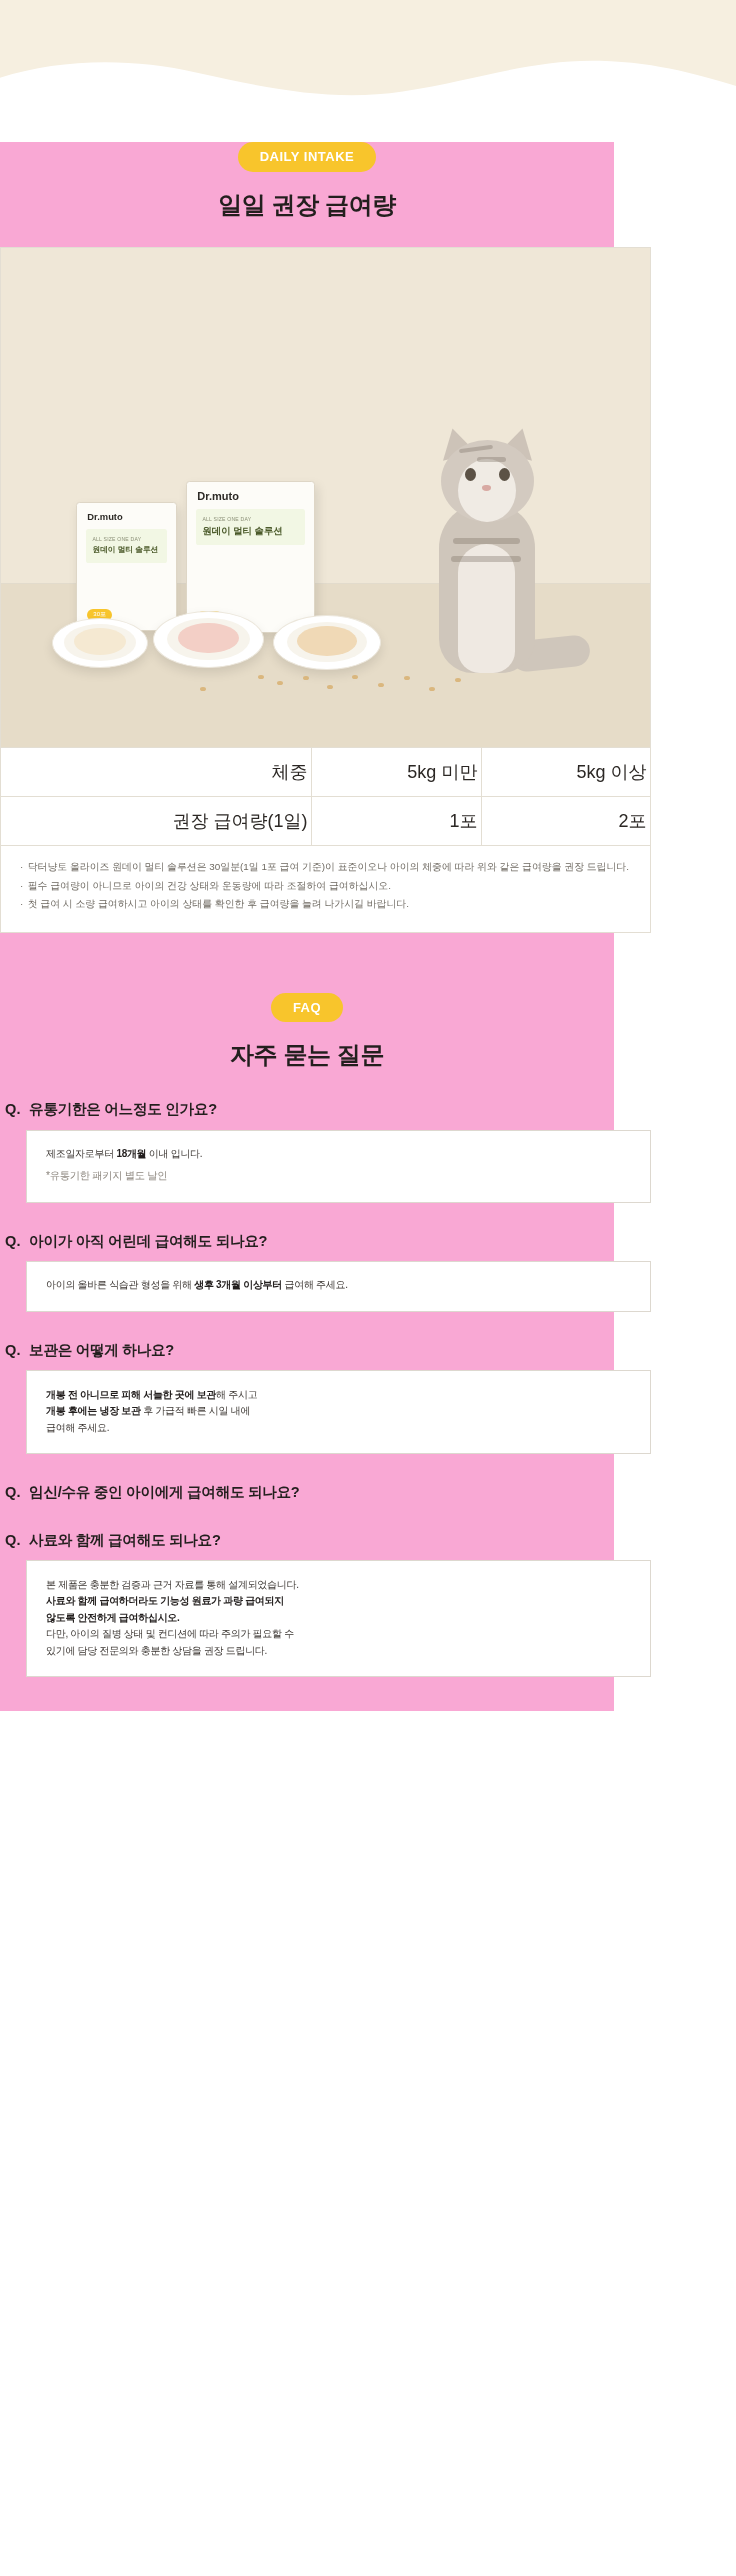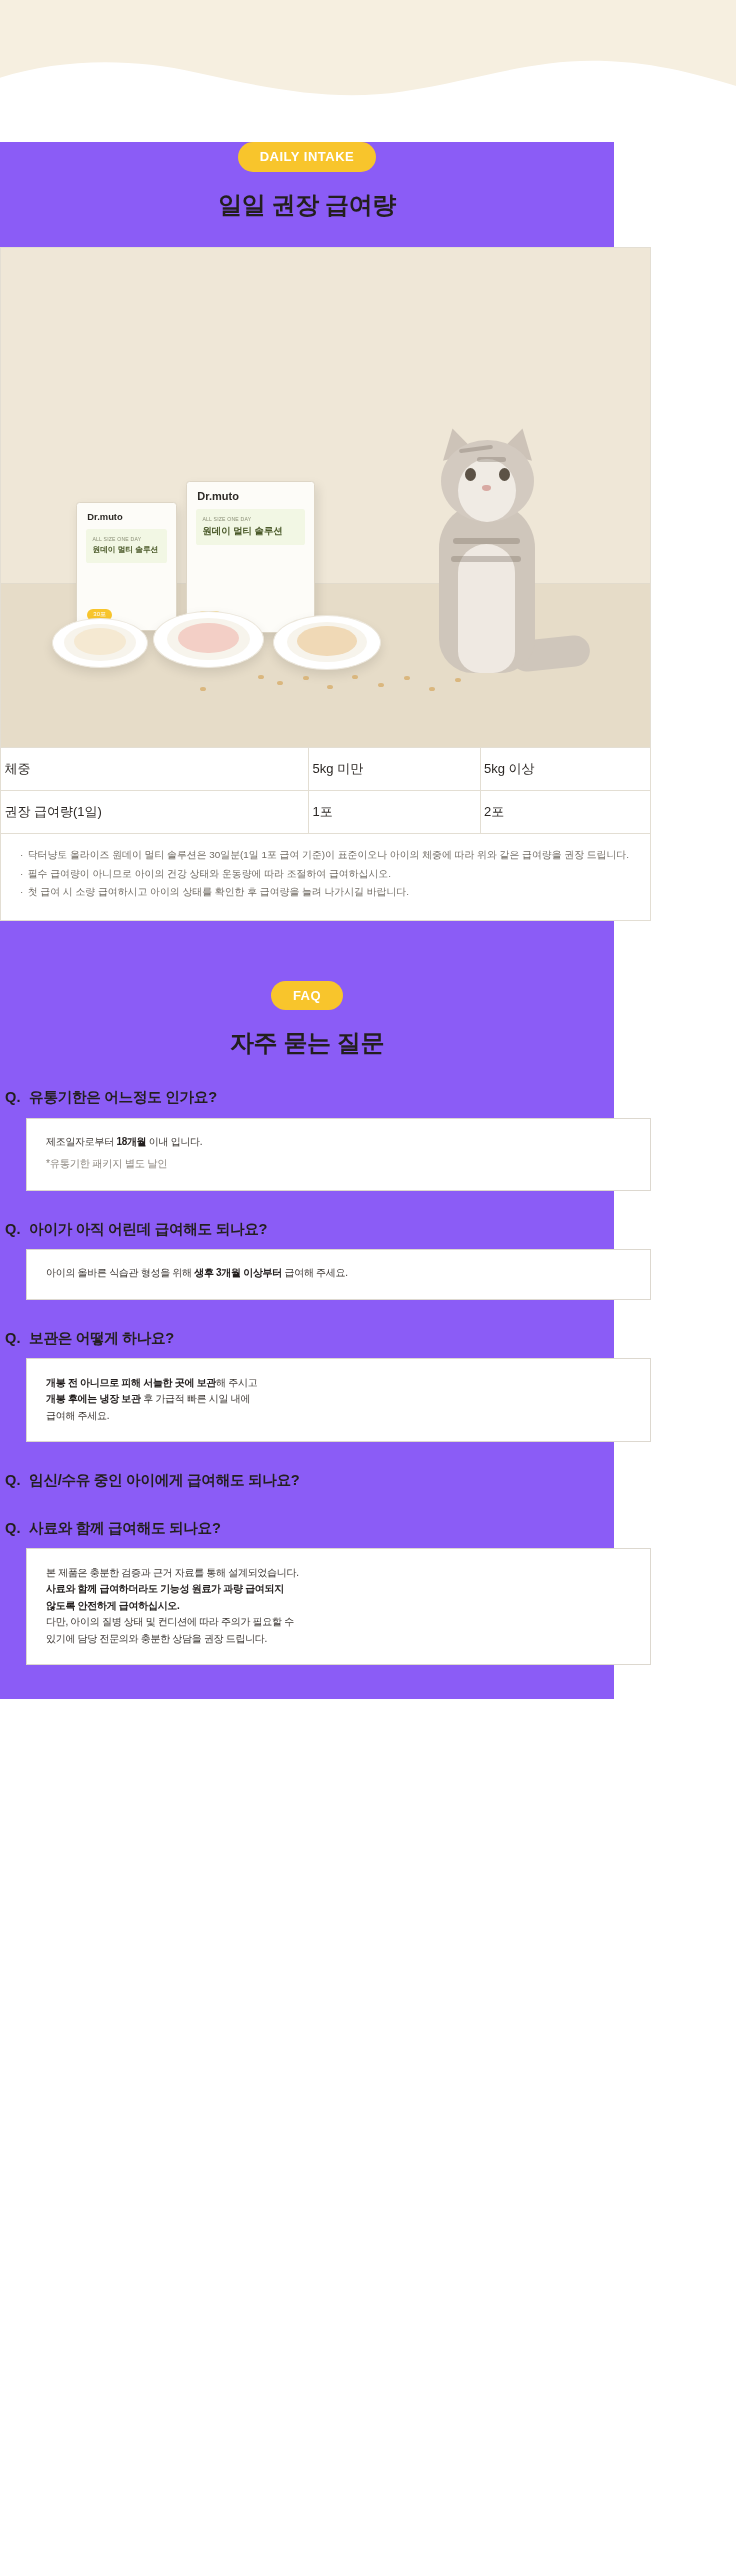--- a/index.html
+++ b/index.html
@@ -27,21 +27,21 @@
     position: absolute;
     left: 0;
     bottom: -1.7px;
     width: 737px;
     height: 51px;
     display: block;
   }
 
   .page {
     width: 614px;
-    background: #8b5cf6;
+    background: #f9a8d4;
     padding: 0 0 34px 0;
   }
 
   
   .section-head {
     text-align: center;
     margin-top: 39px;
   }
   .pill {
     display: inline-block;
@@ -243,22 +243,22 @@
 
   
   table.intake {
     width: 100%;
     border-collapse: collapse;
     background: #fff;
   }
   table.intake th, table.intake td {
     border-top: 0.9px solid #e3ded3;
     border-right: 0.9px solid #e3ded3;
-    text-align: left;
-    font-size: 13px;
+    text-align: right;
+    font-size: 18px;
     color: #2b2724;
     padding: 12px 3.4px;
   }
   table.intake th:last-child, table.intake td:last-child { border-right: none; }
   table.intake th { font-weight: normal; }
 
   .notes {
     border-top: 0.9px solid #e3ded3;
     padding: 13.7px 19px 17px 19px;
     background: #ffffff;

